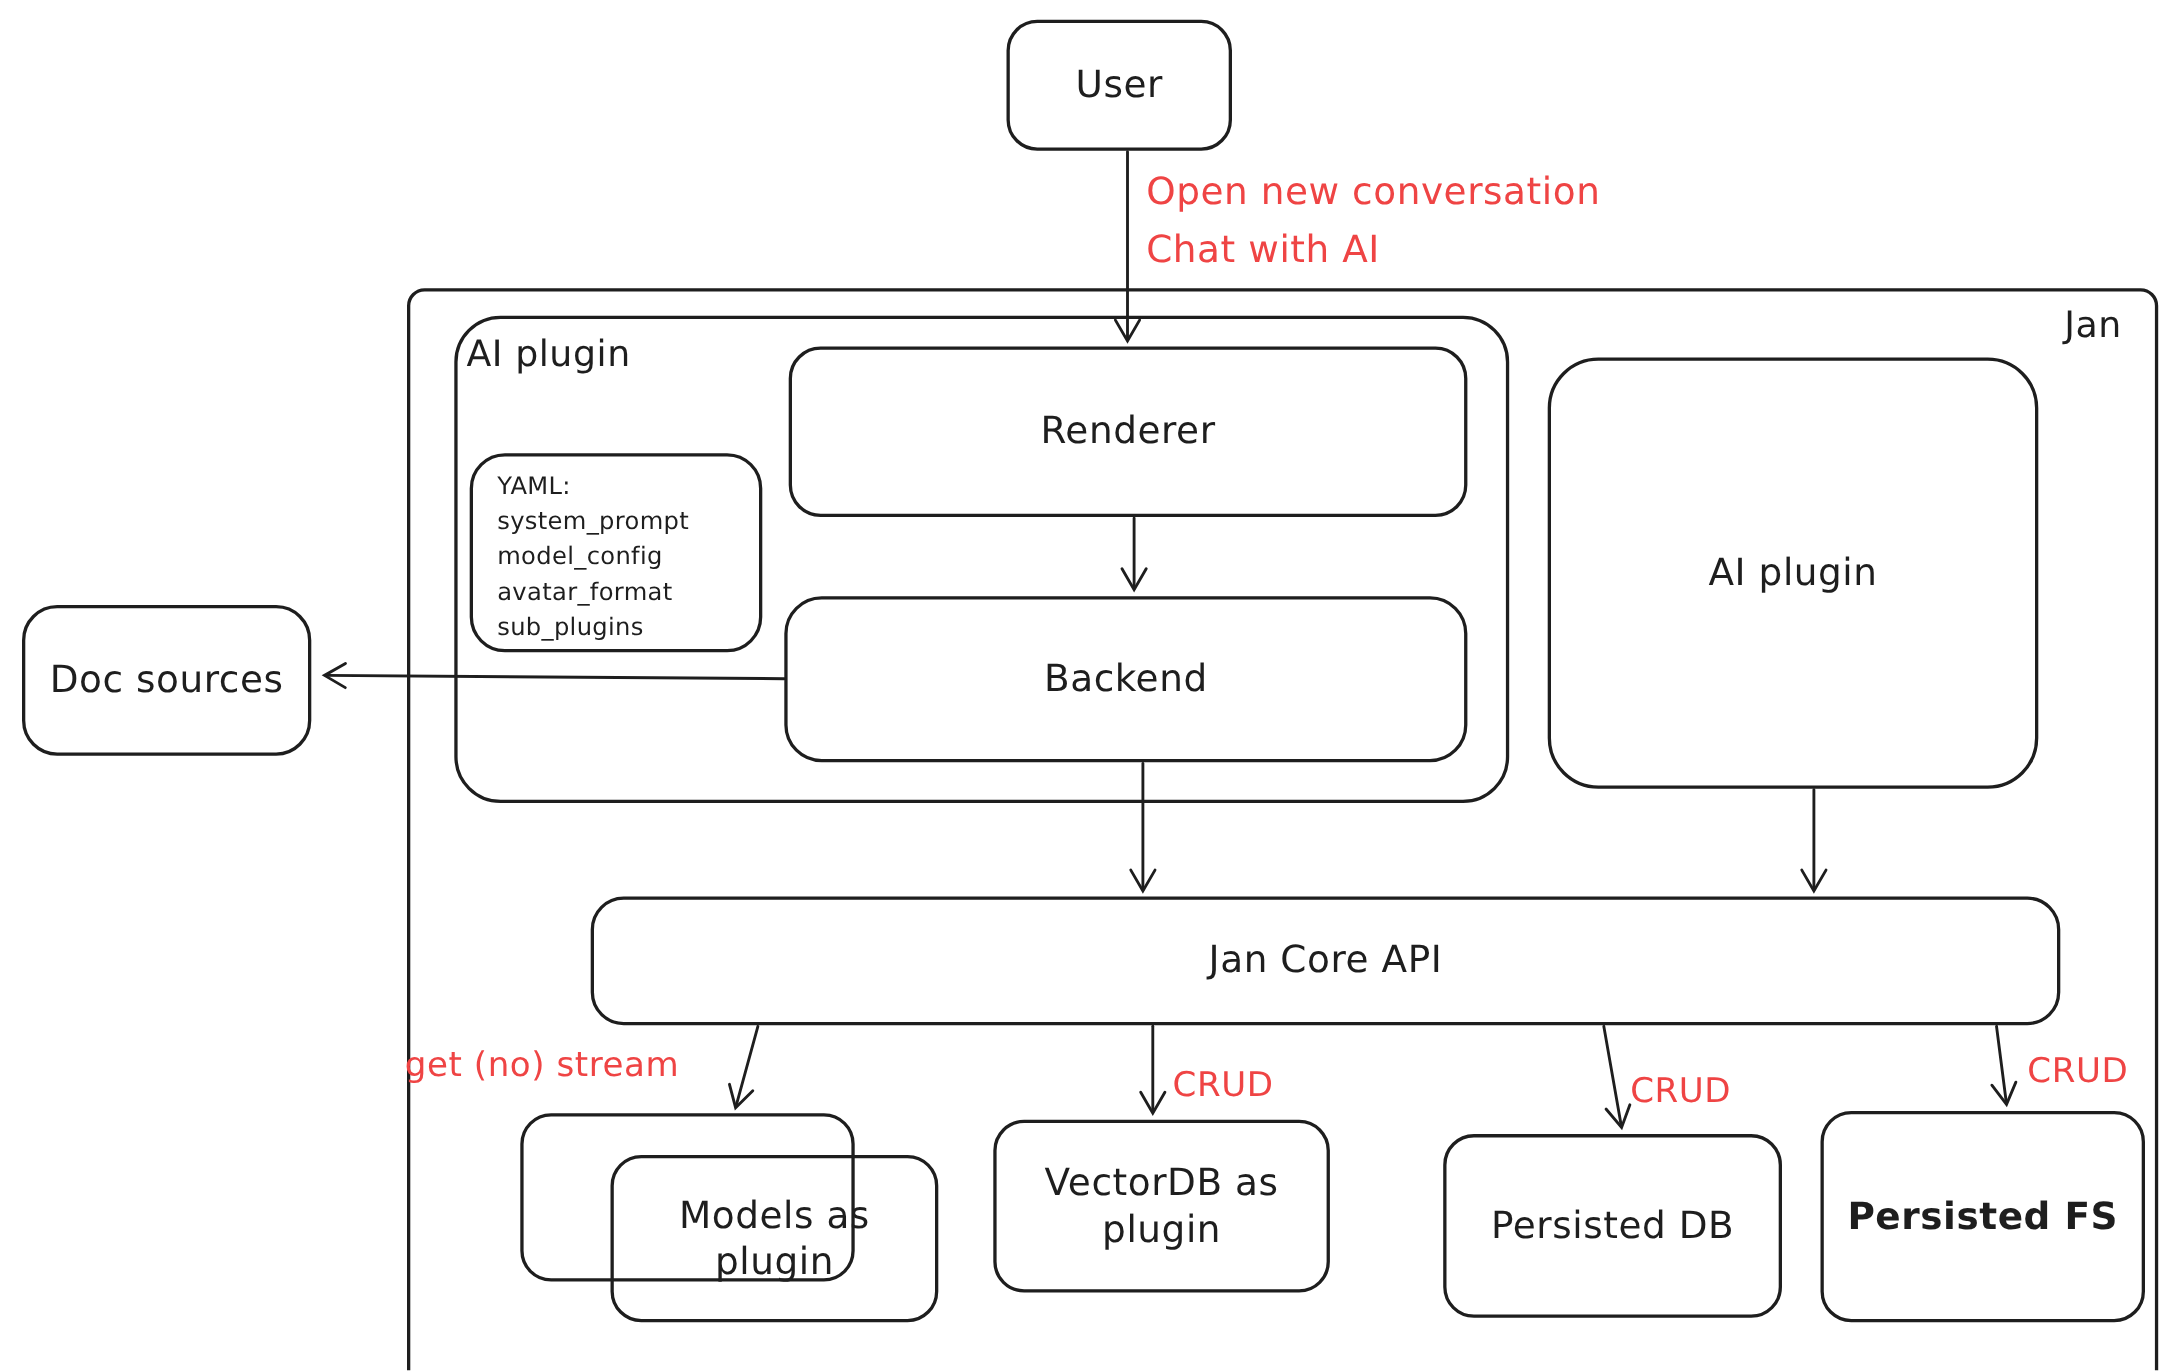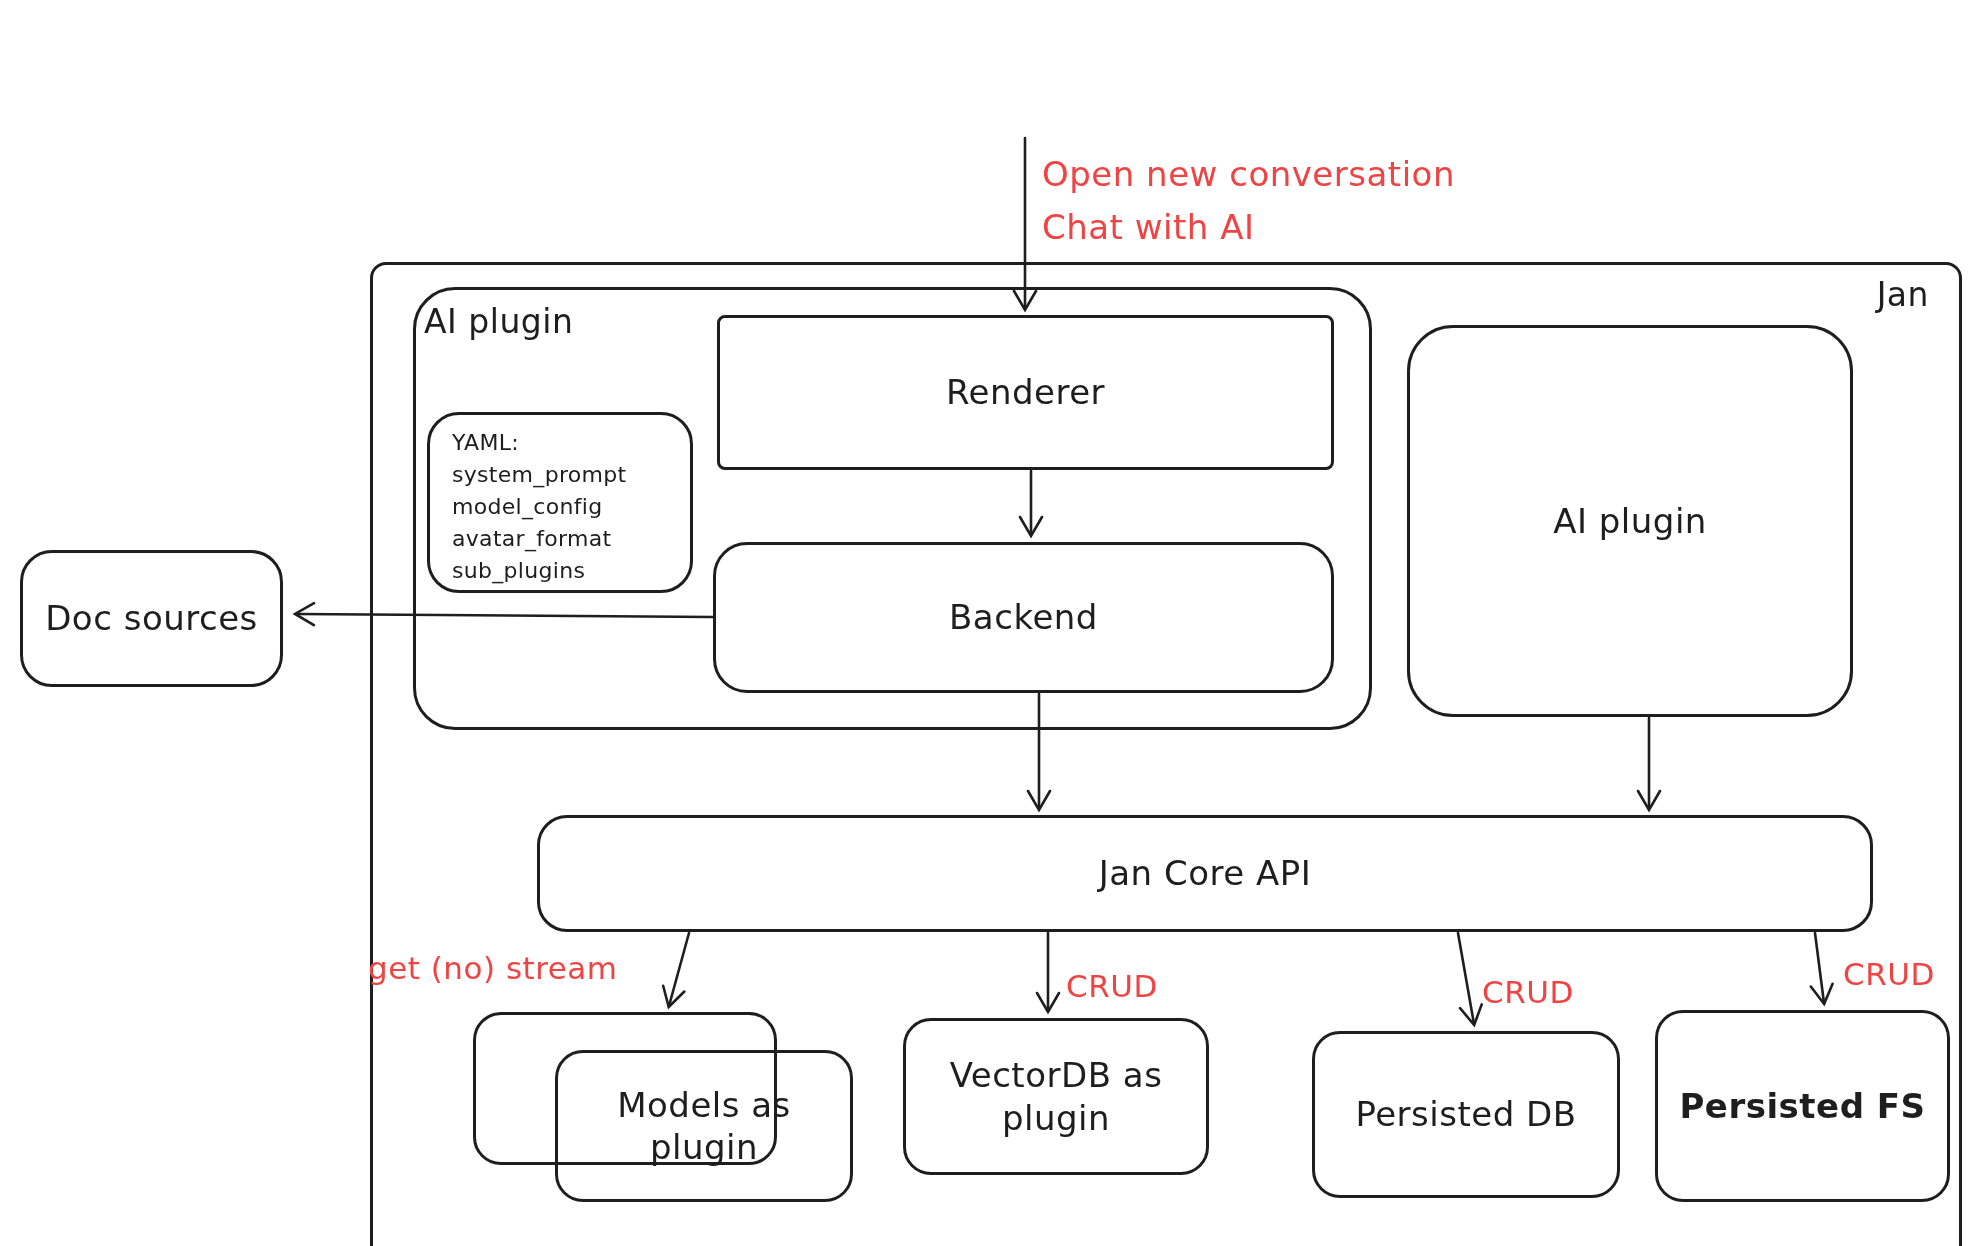--- a/index.html
+++ b/index.html
@@ -77,22 +77,25 @@
   </svg>
 
   <div class="box" style="left:370px;top:262px;width:1592px;height:1239px;border-radius:16px;">
     <span class="corner-label" style="top:10px;right:30px;">Jan</span>
   </div>
 
   <div class="box" style="left:413px;top:287px;width:959px;height:443px;border-radius:42px;">
     <span class="corner-label" style="top:12px;left:8px;">AI plugin</span>
   </div>
 
+  <div class="box" style="left:915px;top:18px;width:205px;height:119px;border-radius:28px;">
+    <span class="node-label">User</span>
+  </div>
 
-  <div class="box" style="left:717px;top:315px;width:617px;height:155px;border-radius:8px;">
+  <div class="box" style="left:717px;top:315px;width:617px;height:155px;border-radius:29px;">
     <span class="node-label">Renderer</span>
   </div>
 
   <div class="box" style="left:427px;top:412px;width:266px;height:181px;border-radius:32px;align-items:flex-start;justify-content:flex-start;padding:12px 10px 0 22px;">
     <span class="note-text">YAML:
 system_prompt
 model_config
 avatar_format
 sub_plugins</span>
   </div>

